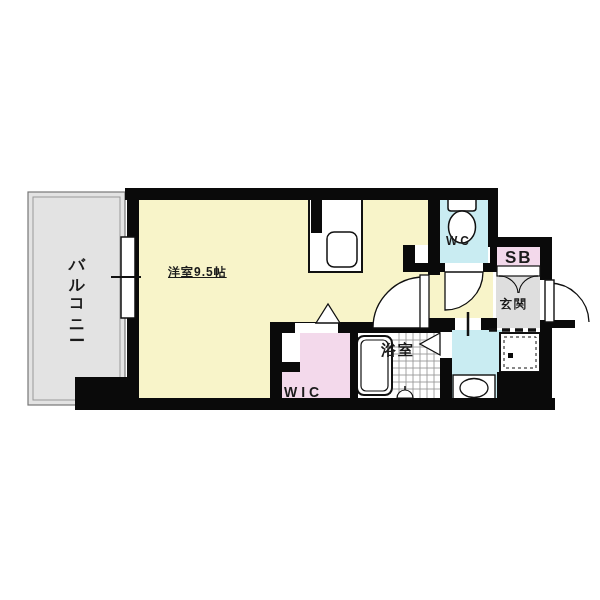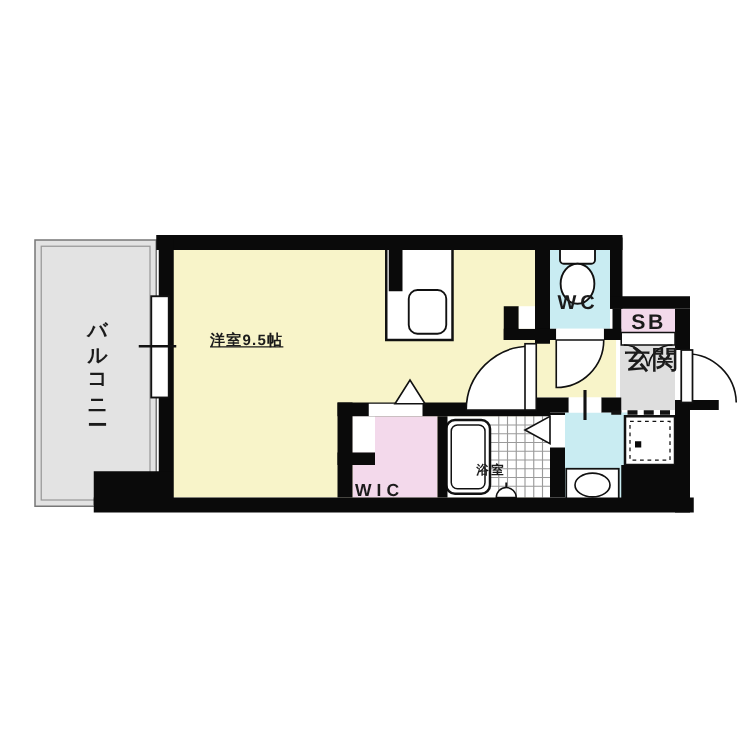--- a/index.html
+++ b/index.html
@@ -8,25 +8,25 @@
     font-family:"Liberation Sans","DejaVu Sans",sans-serif;
   }
   .plan-svg{position:absolute;left:0;top:0;}
   .label{
     position:absolute;color:#1b1b1b;font-weight:600;white-space:pre;
     -webkit-font-smoothing:antialiased;
   }
   .v{writing-mode:vertical-rl;text-orientation:upright;}
   .lbl-balcony{left:66px;top:246px;font-size:16px;letter-spacing:3px;}
   .lbl-main{left:168px;top:264px;font-size:12px;letter-spacing:1px;text-decoration:underline;}
-  .lbl-wc{left:446px;top:234px;font-size:16px;letter-spacing:3px;}
+  .lbl-wc{left:446px;top:234px;font-size:12px;letter-spacing:3px;}
   .lbl-sb{left:505px;top:248px;font-size:17px;letter-spacing:2px;}
-  .lbl-genkan{left:500px;top:274px;font-size:20px;letter-spacing:2px;}
+  .lbl-genkan{left:500px;top:296px;font-size:12px;letter-spacing:2px;}
   .lbl-wic{left:284px;top:370px;font-size:14px;letter-spacing:4px;margin-top:14px;}
-  .lbl-bath{left:381px;top:369px;font-size:10px;letter-spacing:2px;}
+  .lbl-bath{left:381px;top:341px;font-size:15px;letter-spacing:2px;}
   .lbl-wash{left:453px;top:333px;font-size:15px;letter-spacing:5px;line-height:19px;}
 </style>
 </head>
 <body>
 
 <div class="canvas">
   <svg class="plan-svg" width="600" height="600" viewBox="0 0 600 600">
 
     <rect x="0" y="0" width="600" height="600" fill="#ffffff"></rect>
 

